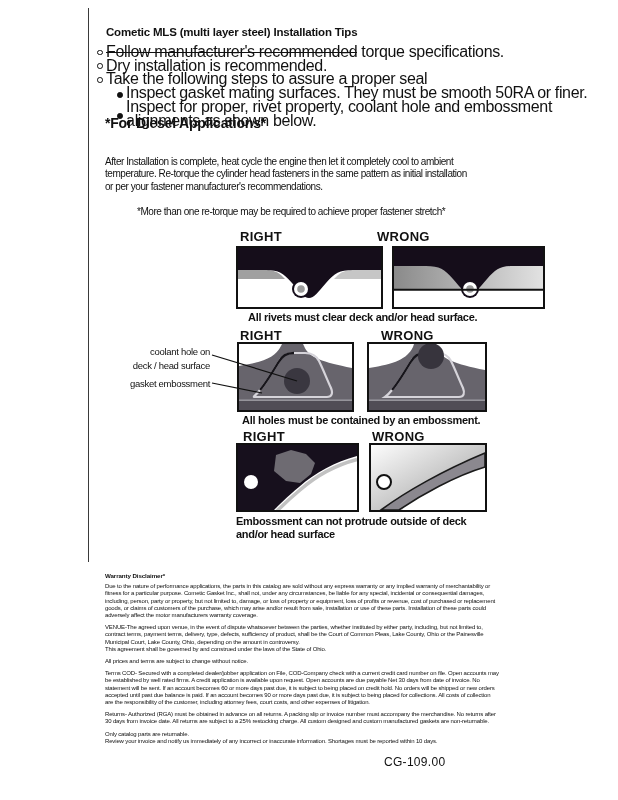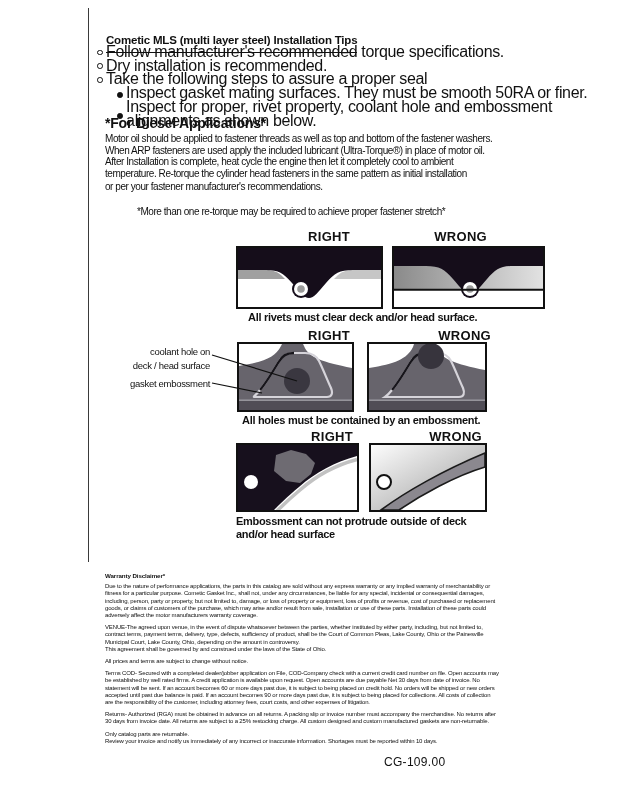--- a/index.html
+++ b/index.html
@@ -1,29 +1,29 @@
 <!DOCTYPE html>
 <html><head>
 <meta charset="utf-8">
 <style>
   html,body{margin:0;padding:0;background:#ffffff;}
   .page{position:relative;width:618px;height:800px;background:#fff;overflow:hidden;
         font-family:"Liberation Sans", sans-serif;color:#111;}
   .edge-line{position:absolute;left:88px;top:8px;width:1px;height:554px;background:#3a3a3a;}
   .title{position:absolute;left:106px;top:26px;font-size:11.5px;font-weight:bold;
-         letter-spacing:-0.2px;border-bottom:1.6px solid #111;padding-bottom:6px;margin-top:8px;}
+         letter-spacing:-0.2px;border-bottom:1.6px solid #111;padding-bottom:14px;}
   .bullets{position:absolute;left:97px;top:45px;font-size:16px;letter-spacing:-0.35px;line-height:13.7px;}
   .b-row{display:flex;align-items:flex-start;}
   .b-row.sub{margin-left:20px;align-items:center;}
   .mark{flex:none;width:3.6px;height:3.6px;border:1px solid #111;border-radius:50%;margin:4.5px 3.5px 0 0;}
   .mark.filled{background:#111;}
   .sec-head{position:absolute;left:105px;top:115px;font-size:14px;font-weight:bold;letter-spacing:-0.2px;}
   .para{position:absolute;left:105px;font-size:10px;letter-spacing:-0.45px;line-height:12.4px;white-space:pre-line;}
   .p1{top:133px;} .p2{top:156px;} .pnote{top:206px;margin-left:32px;}
-  .dg-head{position:absolute;width:110px;text-align:right;font-size:13px;font-weight:bold;letter-spacing:0.3px;}
+  .dg-head{position:absolute;width:110px;text-align:left;font-size:13px;font-weight:bold;letter-spacing:0.3px;}
   .dg-box{position:absolute;}
   .dg-box svg{display:block;}
   .dg-cap{position:absolute;font-size:11px;font-weight:bold;letter-spacing:-0.3px;line-height:13px;white-space:pre-line;}
   .dg-label{position:absolute;width:100px;text-align:right;font-size:9.5px;letter-spacing:-0.3px;line-height:14px;white-space:pre-line;}
   .leaders{position:absolute;left:0;top:0;pointer-events:none;}
   .legal{position:absolute;left:105px;top:572px;width:440px;font-size:6px;letter-spacing:-0.15px;line-height:7.2px;}
   .legal h4{margin:0 0 4px 0;font-size:6.2px;letter-spacing:-0.1px;}
   .legal p{margin:0 0 5px 0;white-space:pre-line;}
   .footer-code{position:absolute;left:384px;top:755px;font-size:12px;letter-spacing:0.3px;}
 </style>
@@ -53,22 +53,20 @@
         <span class="mark filled"></span>
         <span>Inspect gasket mating surfaces.  They must be smooth 50RA or finer.</span>
       </div>
     <div class="b-row sub">
         <span class="mark filled"></span>
         <span>Inspect for proper, rivet property, coolant hole and embossment alignments as shown below.</span>
       </div>
   </div>
 
   <div class="sec-head">*For Diesel Applications*</div>
-  <div class="para p1">Motor oil should be applied to fastener threads as well as top and bottom of the fastener washers.
-When ARP fasteners are used apply the included lubricant (Ultra-Torque®) in place of motor oil.</div>
   <div class="para p2">After Installation is complete, heat cycle the engine then let it completely cool to ambient
 temperature. Re-torque the cylinder head fasteners in the same pattern as initial installation
 or per your fastener manufacturer's recommendations.</div>
   <div class="para pnote">*More than one re-torque may be required to achieve proper fastener stretch*</div>
 
   <div class="dg-head" style="left:240px;top:229px;">RIGHT</div>
   <div class="dg-head" style="left:377px;top:229px;">WRONG</div>
 
   <div class="dg-box" style="left:236px;top:246px;">
     <svg width="147" height="63" viewBox="0 0 147 63">

